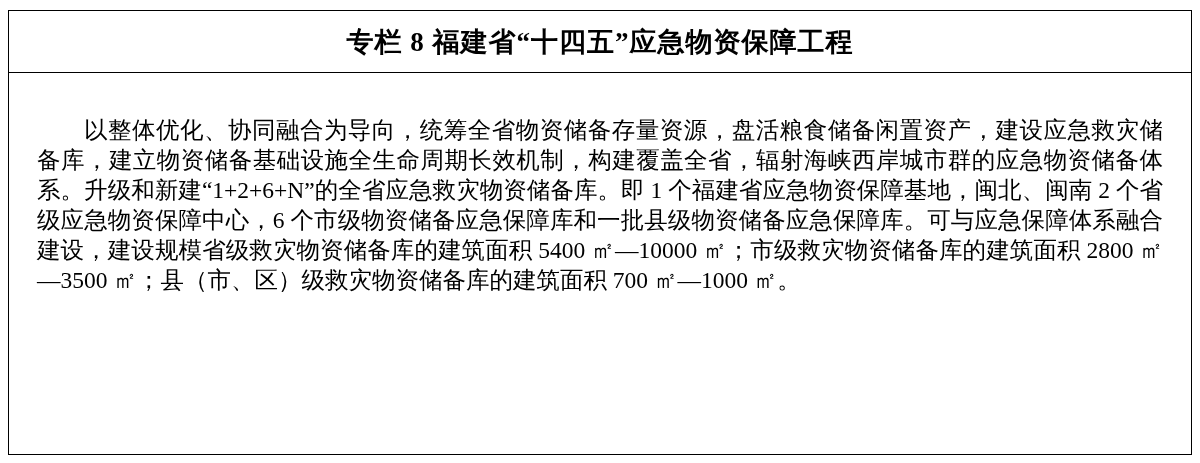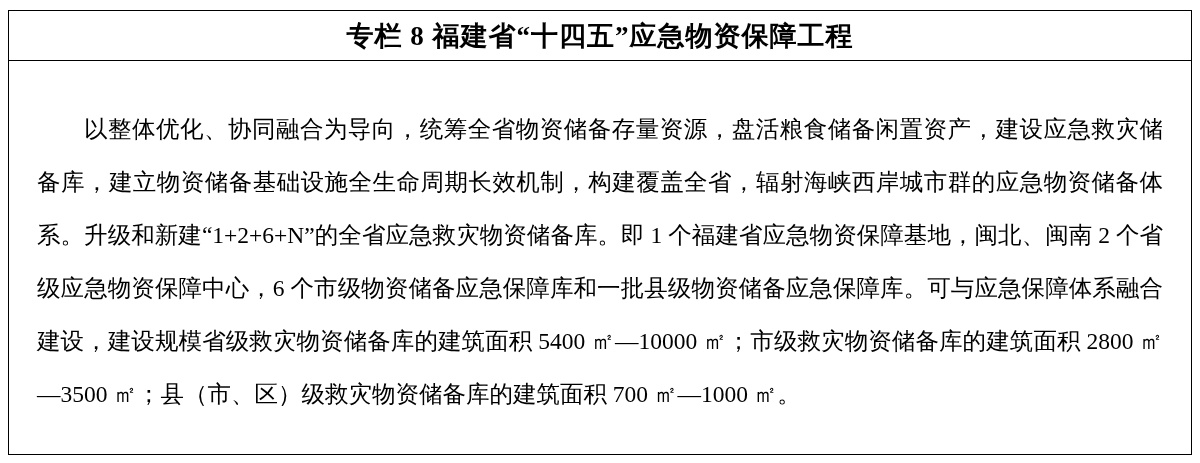--- a/index.html
+++ b/index.html
@@ -46,21 +46,21 @@
     white-space: nowrap;
   }
   .body-row {
     box-sizing: border-box;
     flex: 1 1 auto;
     padding: 18px 28px 10px 28px;
   }
   .body-text {
     font-family: "Liberation Serif", "DejaVu Serif", serif;
     font-size: 23.5px;
-    line-height: 53px;
+    line-height: 30px;
     text-align: justify;
     text-justify: inter-ideograph;
     text-indent: 2em;
     color: #000000;
     word-break: break-all;
   }
 </style>
 </head>
 <body>
 

